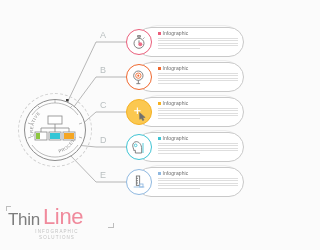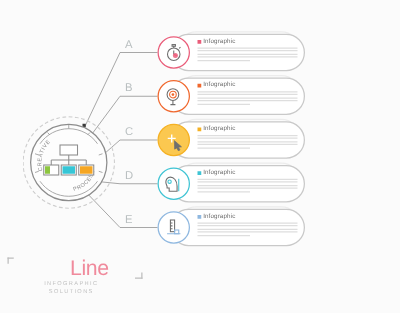--- a/index.html
+++ b/index.html
@@ -155,25 +155,24 @@
     gap: 3px;
     position: relative;
   }
   .brand-thin {
     font-size: 17px;
     color: #7d7d7d;
     line-height: 1;
     letter-spacing: -0.3px;
   }
   .brand-line {
-    font-size: 17px;
+    font-size: 22px;
     color: #f08a9c;
     line-height: 1;
     letter-spacing: -0.3px;
-    margin-left: 48px;
   }
   .brand-bracket-l {
     position: absolute;
     left: -2px;
     top: 0px;
     width: 4px;
     height: 4px;
     border-left: 1px solid #bdbdbd;
     border-top: 1px solid #bdbdbd;
   }
@@ -413,20 +412,21 @@
         <div class="ln" style="width:80px;"></div>
         <div class="ln" style="width:80px;"></div>
         <div class="ln" style="width:42px;"></div>
       </div>
     </div>
   </div>
 
   <div class="brand">
     <div class="brand-row">
       <span class="brand-bracket-l"></span>
+      <span class="brand-thin">Thin</span>
       <span class="brand-line">Line</span>
       <span class="brand-bracket-r"></span>
     </div>
     <div class="brand-sub">
       <div>INFOGRAPHIC</div>
       <div>SOLUTIONS</div>
     </div>
   </div>
 
 </div>

